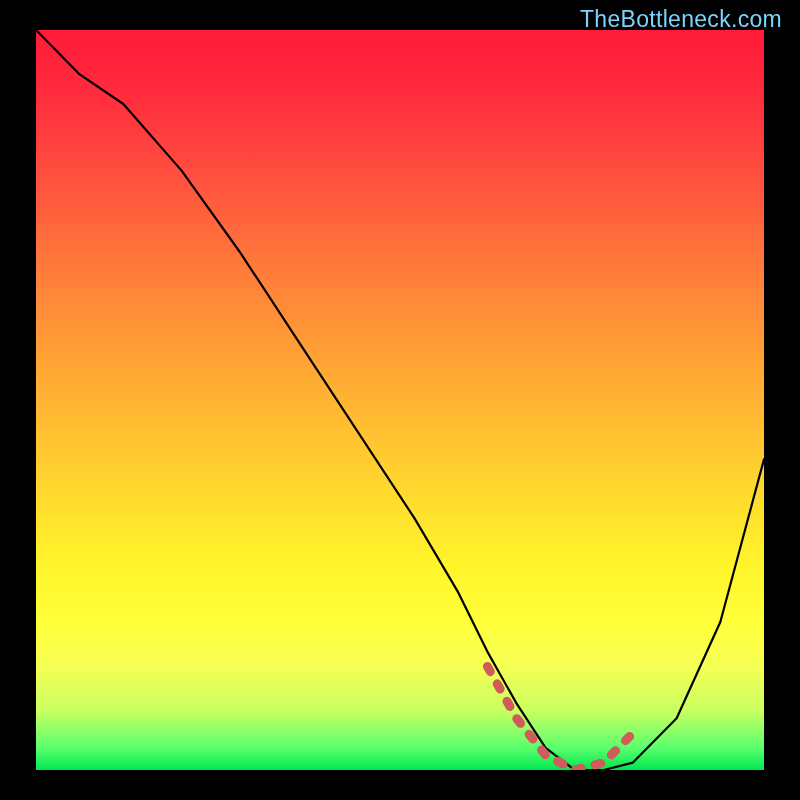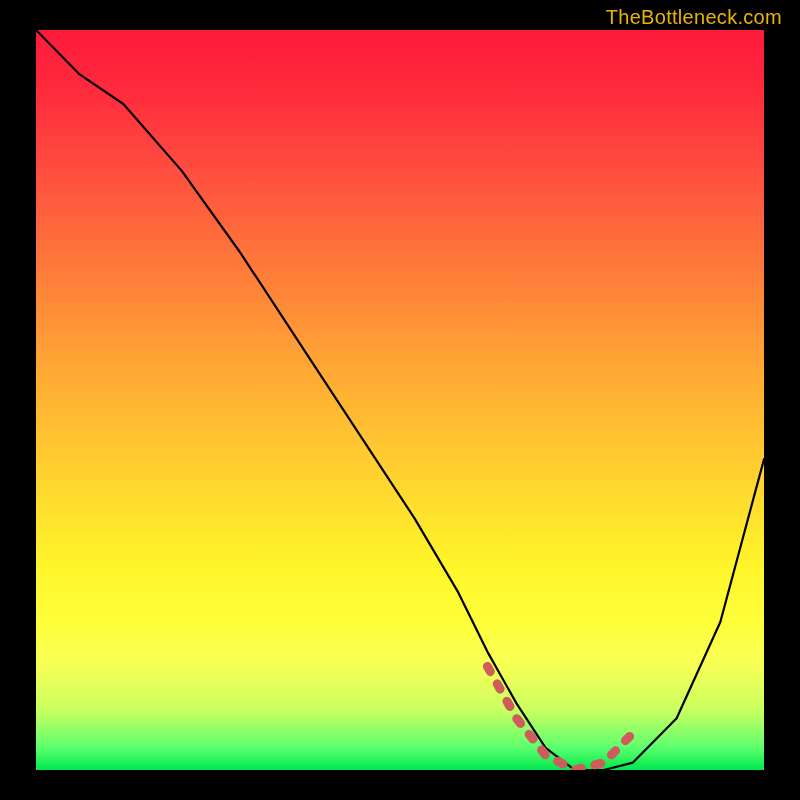--- a/index.html
+++ b/index.html
@@ -1,17 +1,17 @@
 <!DOCTYPE html>
 <html><head>
 <meta charset="utf-8">
 <style>
   * { margin: 0; padding: 0; box-sizing: border-box; }
   body { width: 800px; height: 800px; background: #000; position: relative; font-family: Arial, sans-serif; }
-  .watermark { position: absolute; top: 6px; right: 18px; color: #eab308; font-size: 20px; font-weight: 500; letter-spacing: 0.3px; z-index: 10; }
+  .watermark { position: absolute; top: 6px; right: 18px; color: #7dd3fc; font-size: 23px; font-weight: 500; letter-spacing: 0.3px; z-index: 10; }
   .plot-area { position: absolute; left: 36px; top: 30px; width: 728px; height: 740px; }
   .gradient-bg { position: absolute; inset: 0; background: linear-gradient(to bottom,
       #ff1a3a 0%,
       #ff2a3c 8%,
       #ff4a3f 18%,
       #ff7a3a 32%,
       #ffa834 46%,
       #ffd22f 60%,
       #fff42a 72%,
       #ffff3a 80%,

